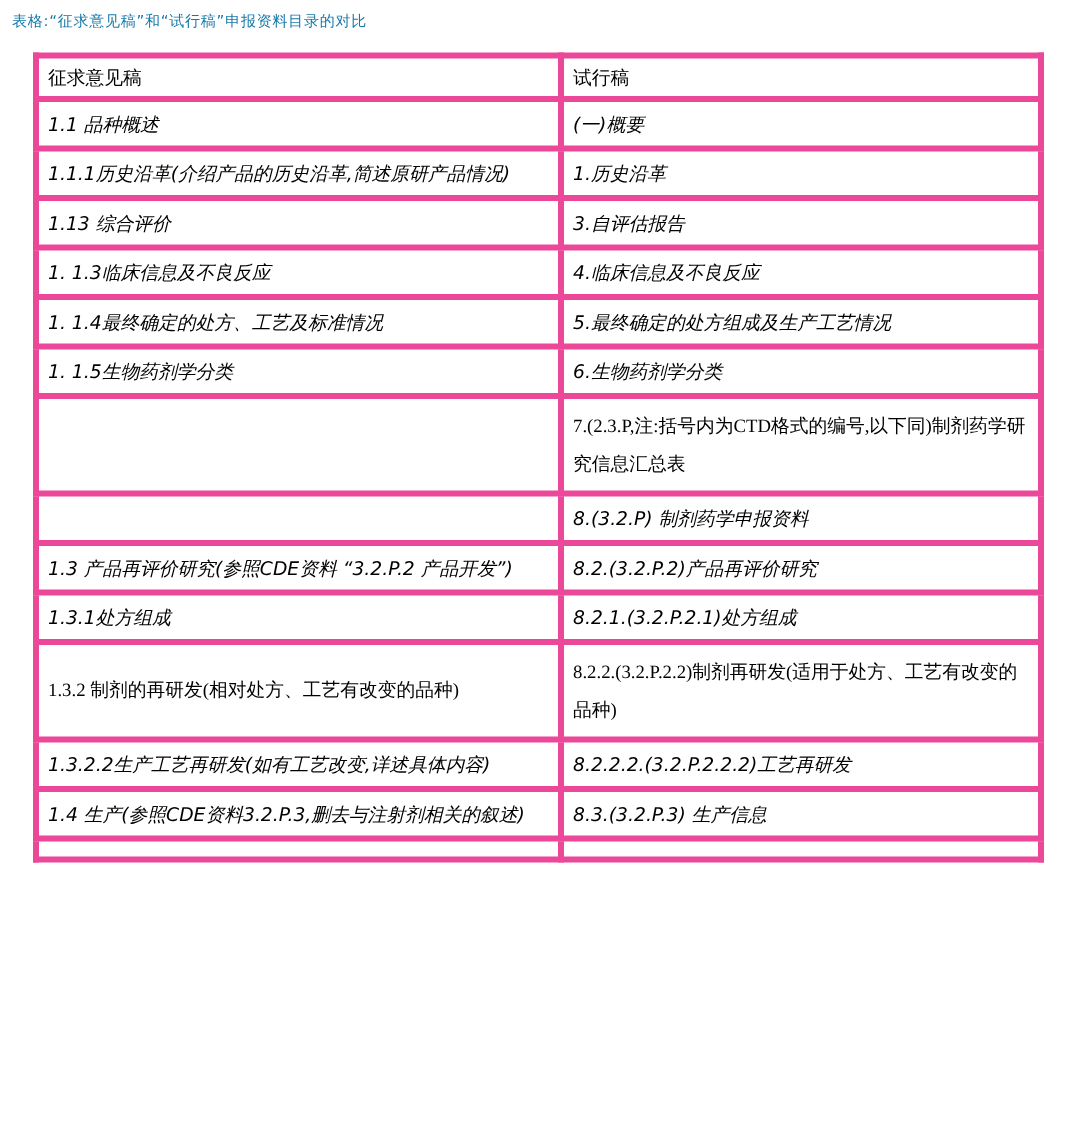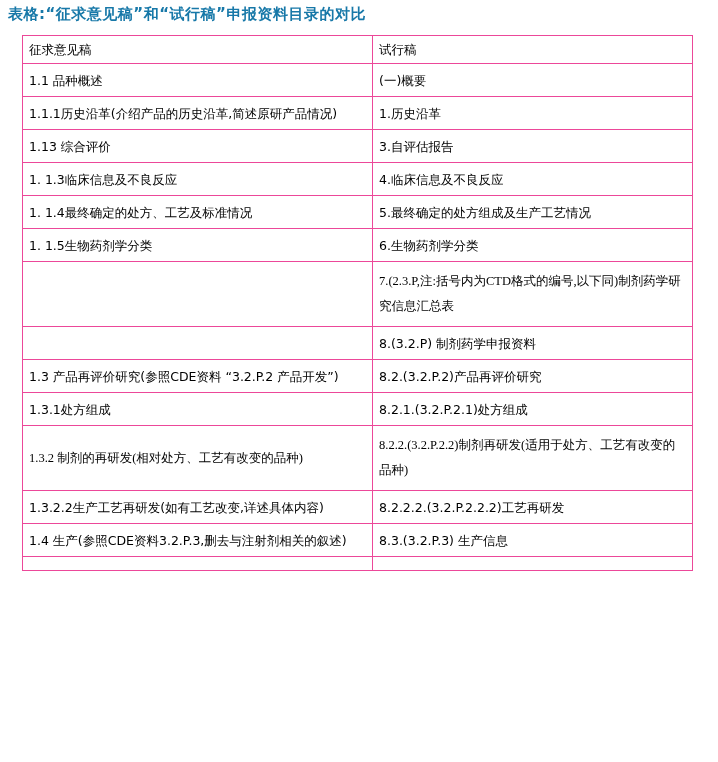--- a/index.html
+++ b/index.html
@@ -9,47 +9,47 @@
     font-family: "DejaVu Sans", sans-serif;
   }
   body {
     width: 718px;
     height: 762px;
     overflow: hidden;
     position: relative;
   }
   .page-title {
     margin: 5px 4px 0 8px;
-    font-size: 15px;
+    font-size: 10px;
     line-height: 19px;
-    font-weight: bold;
+    font-weight: normal;
     color: #1778a8;
     letter-spacing: 0.5px;
   }
   table.compare {
     border-collapse: collapse;
     table-layout: fixed;
     margin: 11px 0 0 22px;
     width: 670px;
   }
   table.compare col.c1 { width: 350px; }
   table.compare col.c2 { width: 320px; }
   table.compare td {
-    border: 1px solid #ec4899;
+    border: 4px solid #ec4899;
     font-size: 12.5px;
     line-height: 25px;
     color: #000000;
     text-align: left;
     vertical-align: middle;
     padding: 0 6px;
     overflow: hidden;
     word-break: break-all;
   }
   tr.r-header { height: 28px; }
-  tr.r-normal { height: 33px; }
+  tr.r-normal { height: 33px; font-style: italic; }
   tr.r-tall   { height: 65px; font-family: Liberation Serif, serif; }
   tr.r-sliver { height: 14px; }
 </style>
 </head>
 <body>
 
 <div>
 
   <h2 class="page-title">表格:“征求意见稿”和“试行稿”申报资料目录的对比</h2>
 

